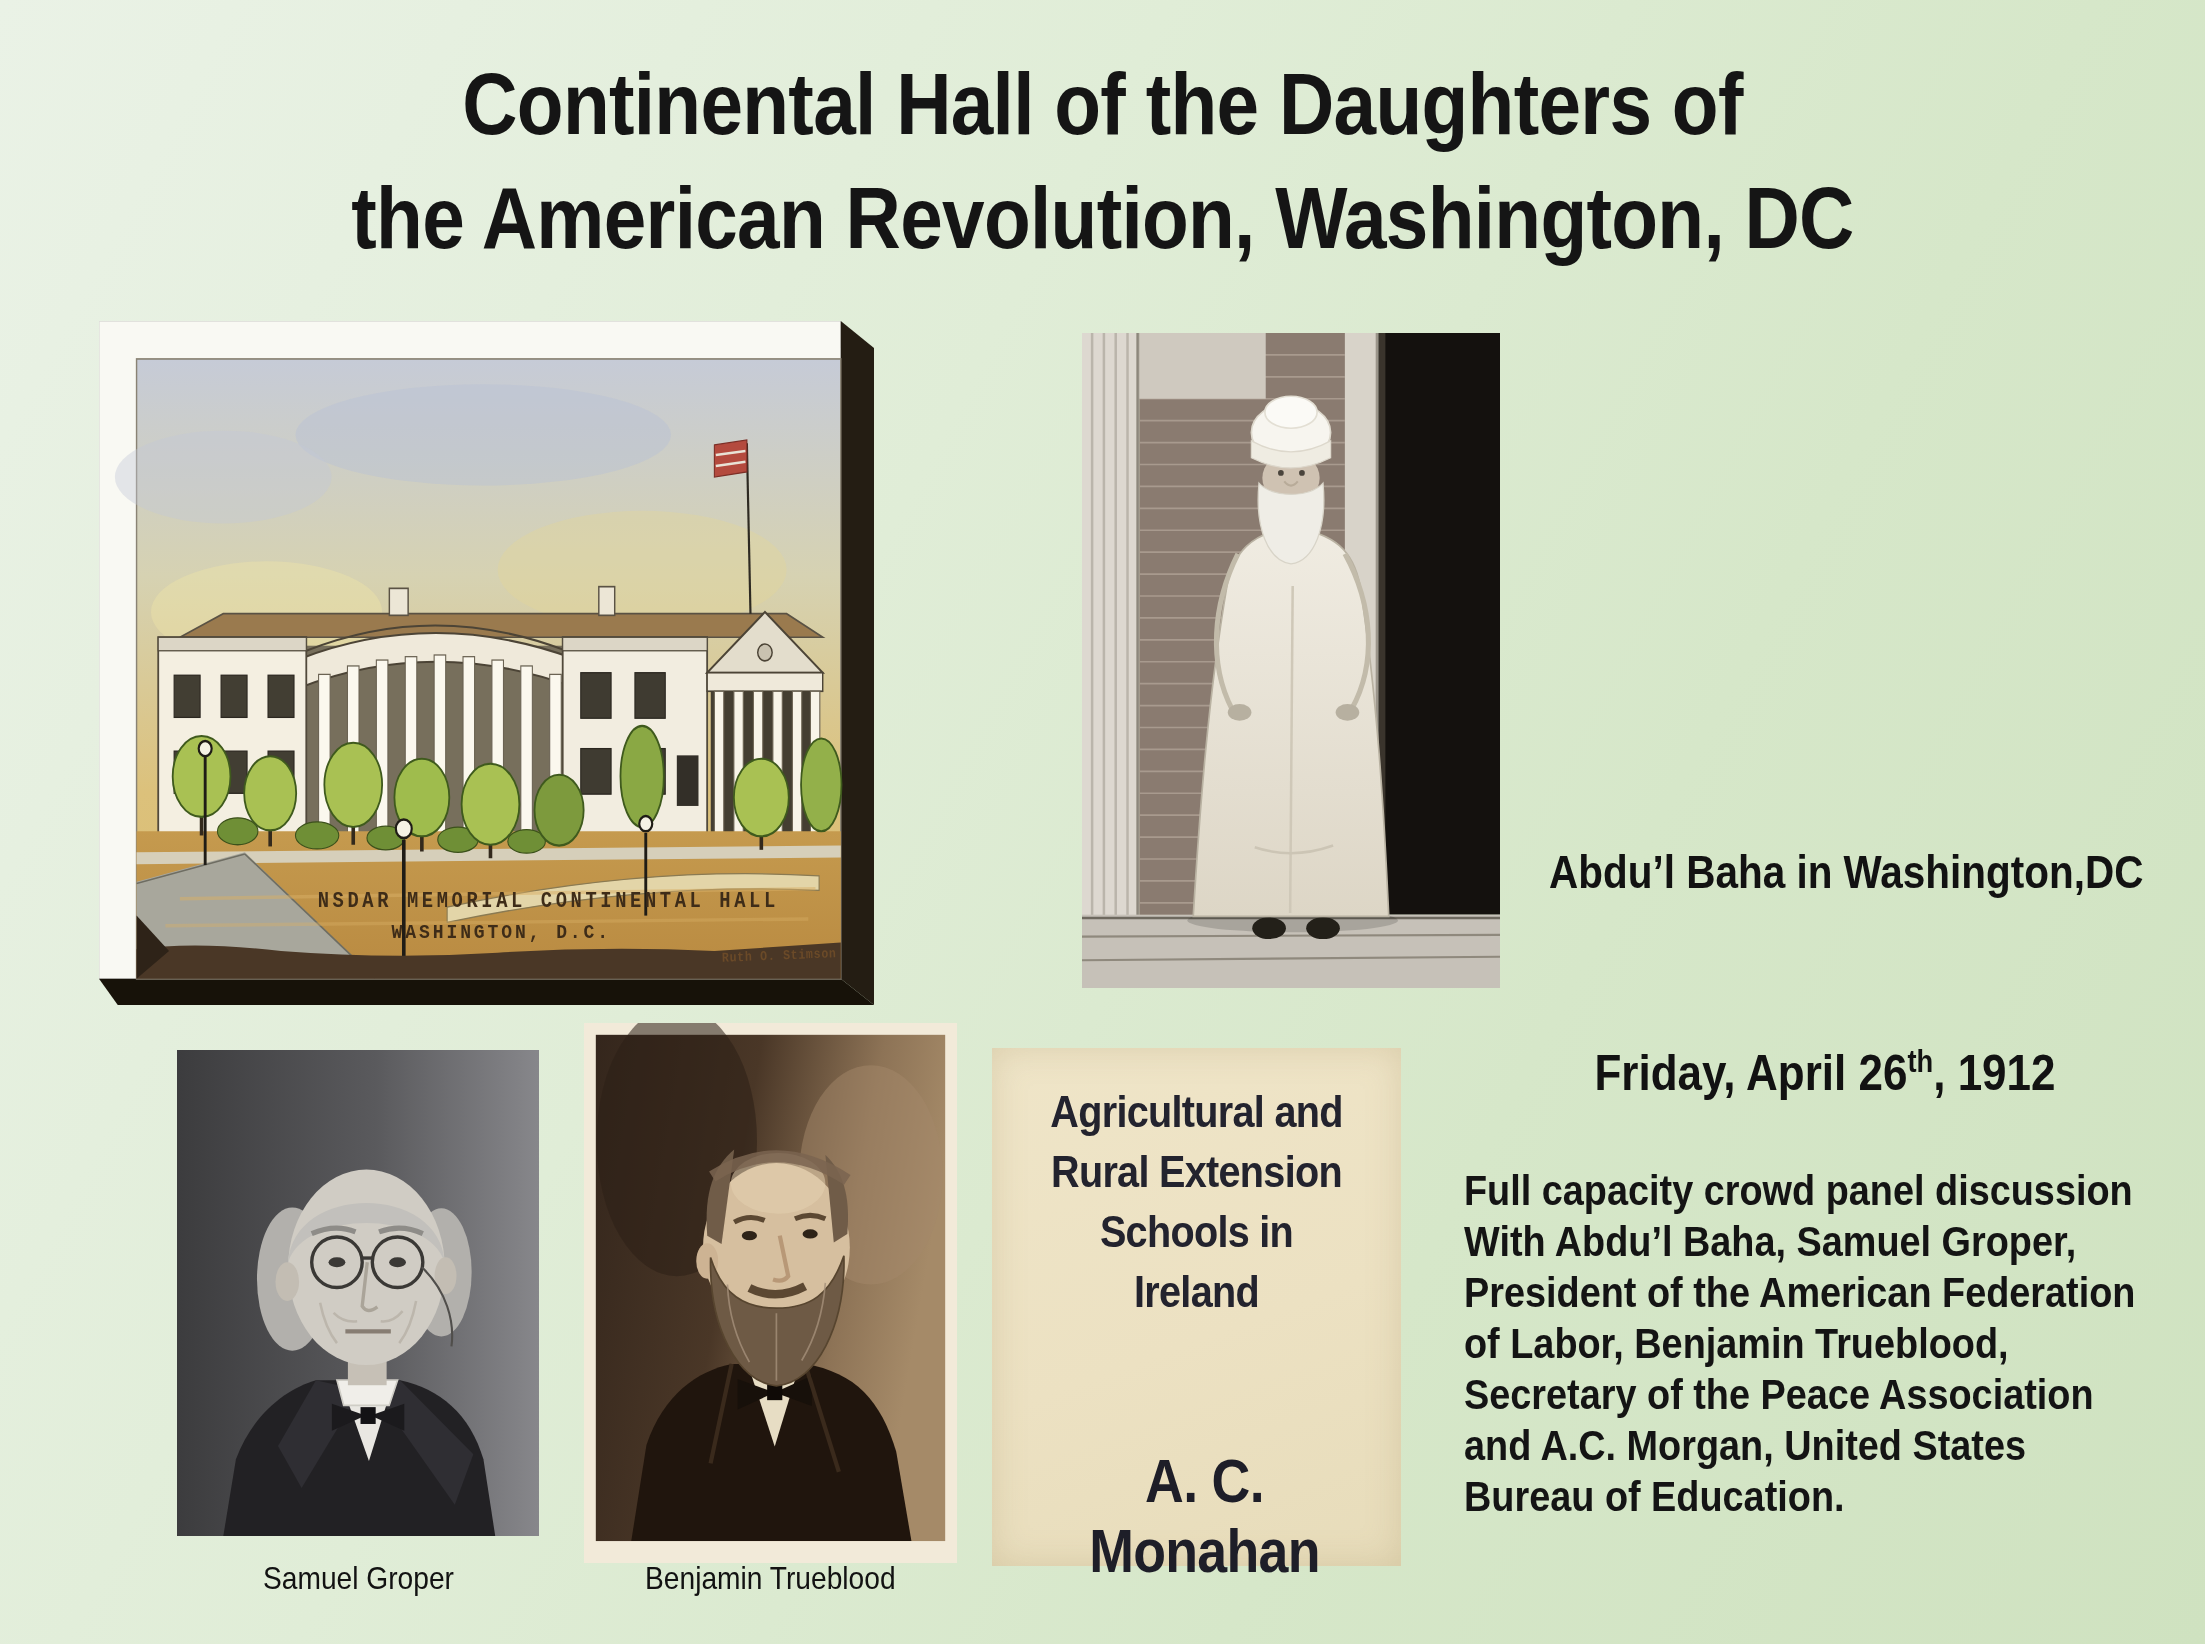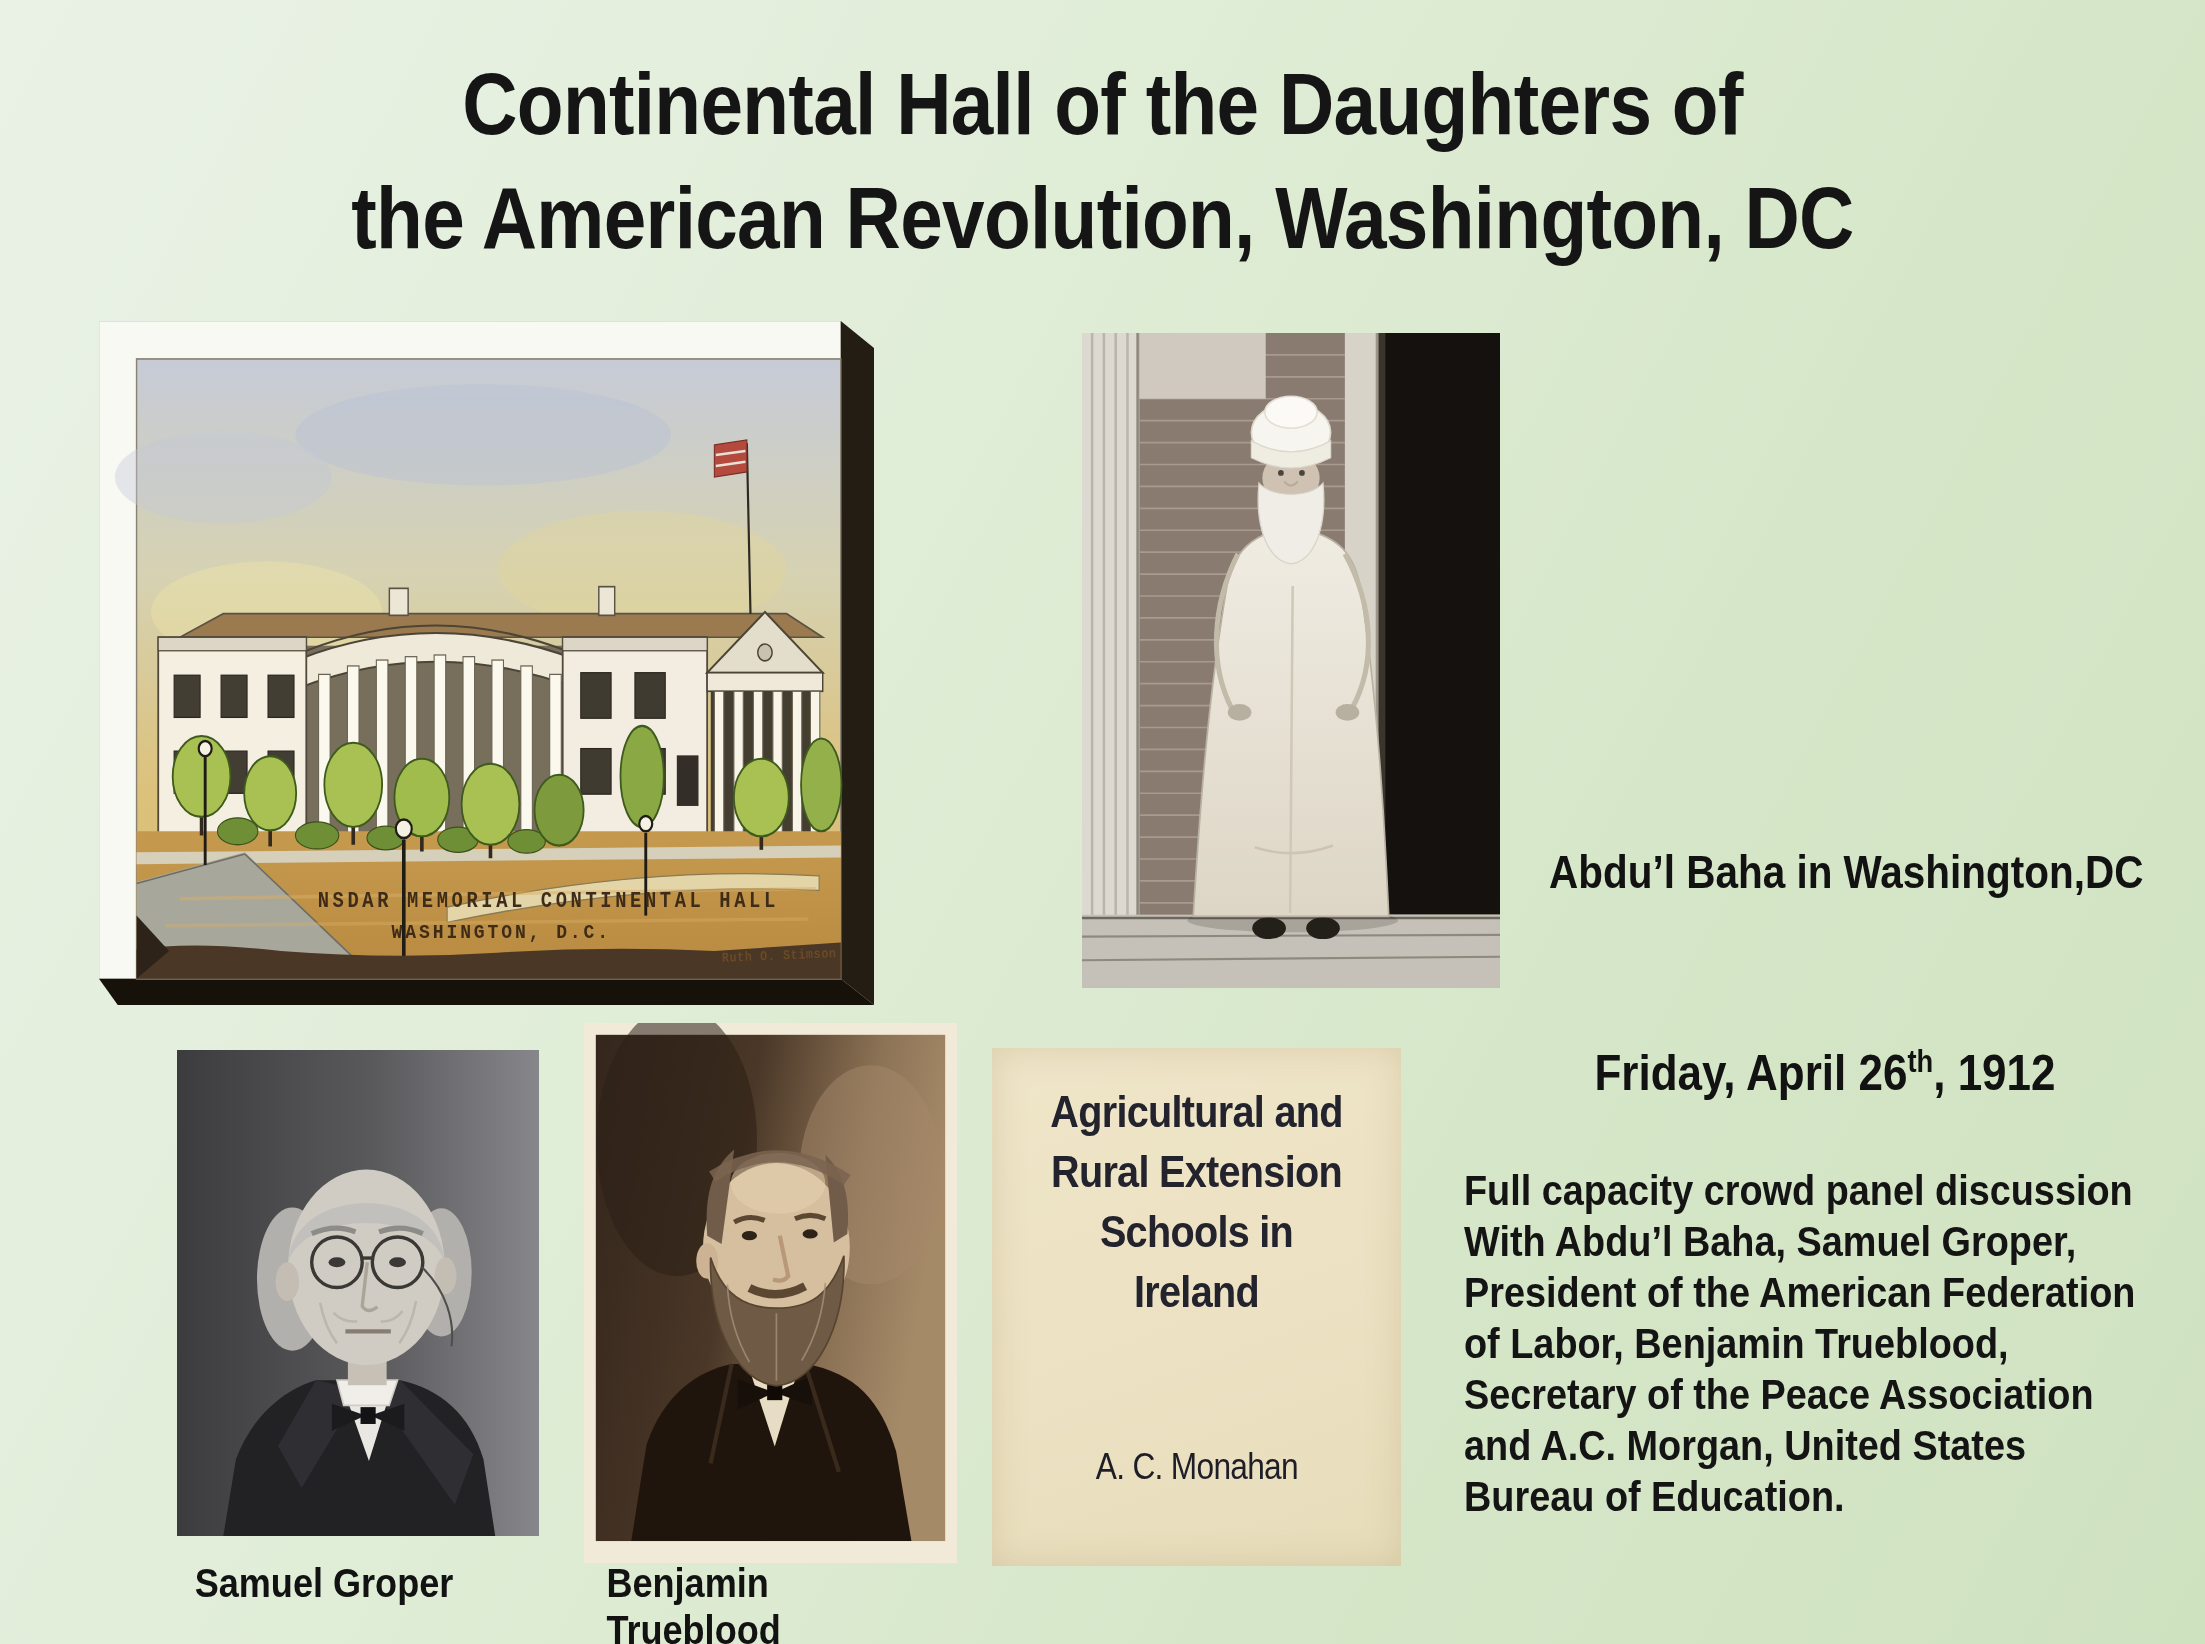--- a/index.html
+++ b/index.html
@@ -16,21 +16,21 @@
     position:absolute;left:0;top:47px;width:2205px;text-align:center;
     font-size:87px;font-weight:700;line-height:1.31;letter-spacing:-0.8px;color:#151515;
   }
   figure{margin:0;padding:0;position:absolute;}
   figure svg{display:block;width:100%;height:100%;}
   .plaque{left:99px;top:321px;width:775px;height:684px;}
   .abdul{left:1082px;top:333px;width:418px;height:655px;}
   .groper{left:177px;top:1050px;width:362px;height:486px;}
   .trueblood{left:584px;top:1023px;width:373px;height:540px;}
   .caption{
-    position:absolute;font-weight:700;font-size:41px;color:#121212;
+    position:absolute;font-weight:400;font-size:32px;color:#121212;text-align:center;
   }
   .abdul-caption{
     position:absolute;left:1549px;top:845px;width:641px;text-align:left;
     font-weight:700;font-size:46px;color:#121212;white-space:nowrap;
   }
   .groper-caption{left:177px;top:1560px;width:362px;}
   .trueblood-caption{left:584px;top:1560px;width:373px;}
   .date-line{
     position:absolute;left:1433px;top:1044px;width:784px;text-align:center;
     font-size:50px;font-weight:700;color:#121212;
@@ -45,21 +45,21 @@
     position:absolute;left:992px;top:1048px;width:409px;height:518px;
     background:linear-gradient(160deg,#efe5c8 0%,#ece1c2 55%,#e7dcba 100%);
     box-shadow:inset 0 0 34px rgba(160,140,90,.25);
   }
   .book-title{
     margin-top:34px;text-align:center;font-size:45px;font-weight:700;
     line-height:60px;color:#23232e;letter-spacing:-0.8px;
   }
   .book-author{
     position:absolute;left:0;top:398px;width:100%;text-align:center;
-    font-size:36px;font-weight:400;color:#1e1e28;letter-spacing:-0.8px;
+    font-size:61px;font-weight:700;color:#1e1e28;letter-spacing:-0.8px;padding-left:8px;
   }
 </style>
 </head>
 <body>
 
 <div class="slide">
 
   <div class="title condensed origin-c">
     <div>Continental Hall of the Daughters of</div>
     <div>the American Revolution, Washington, DC</div>

